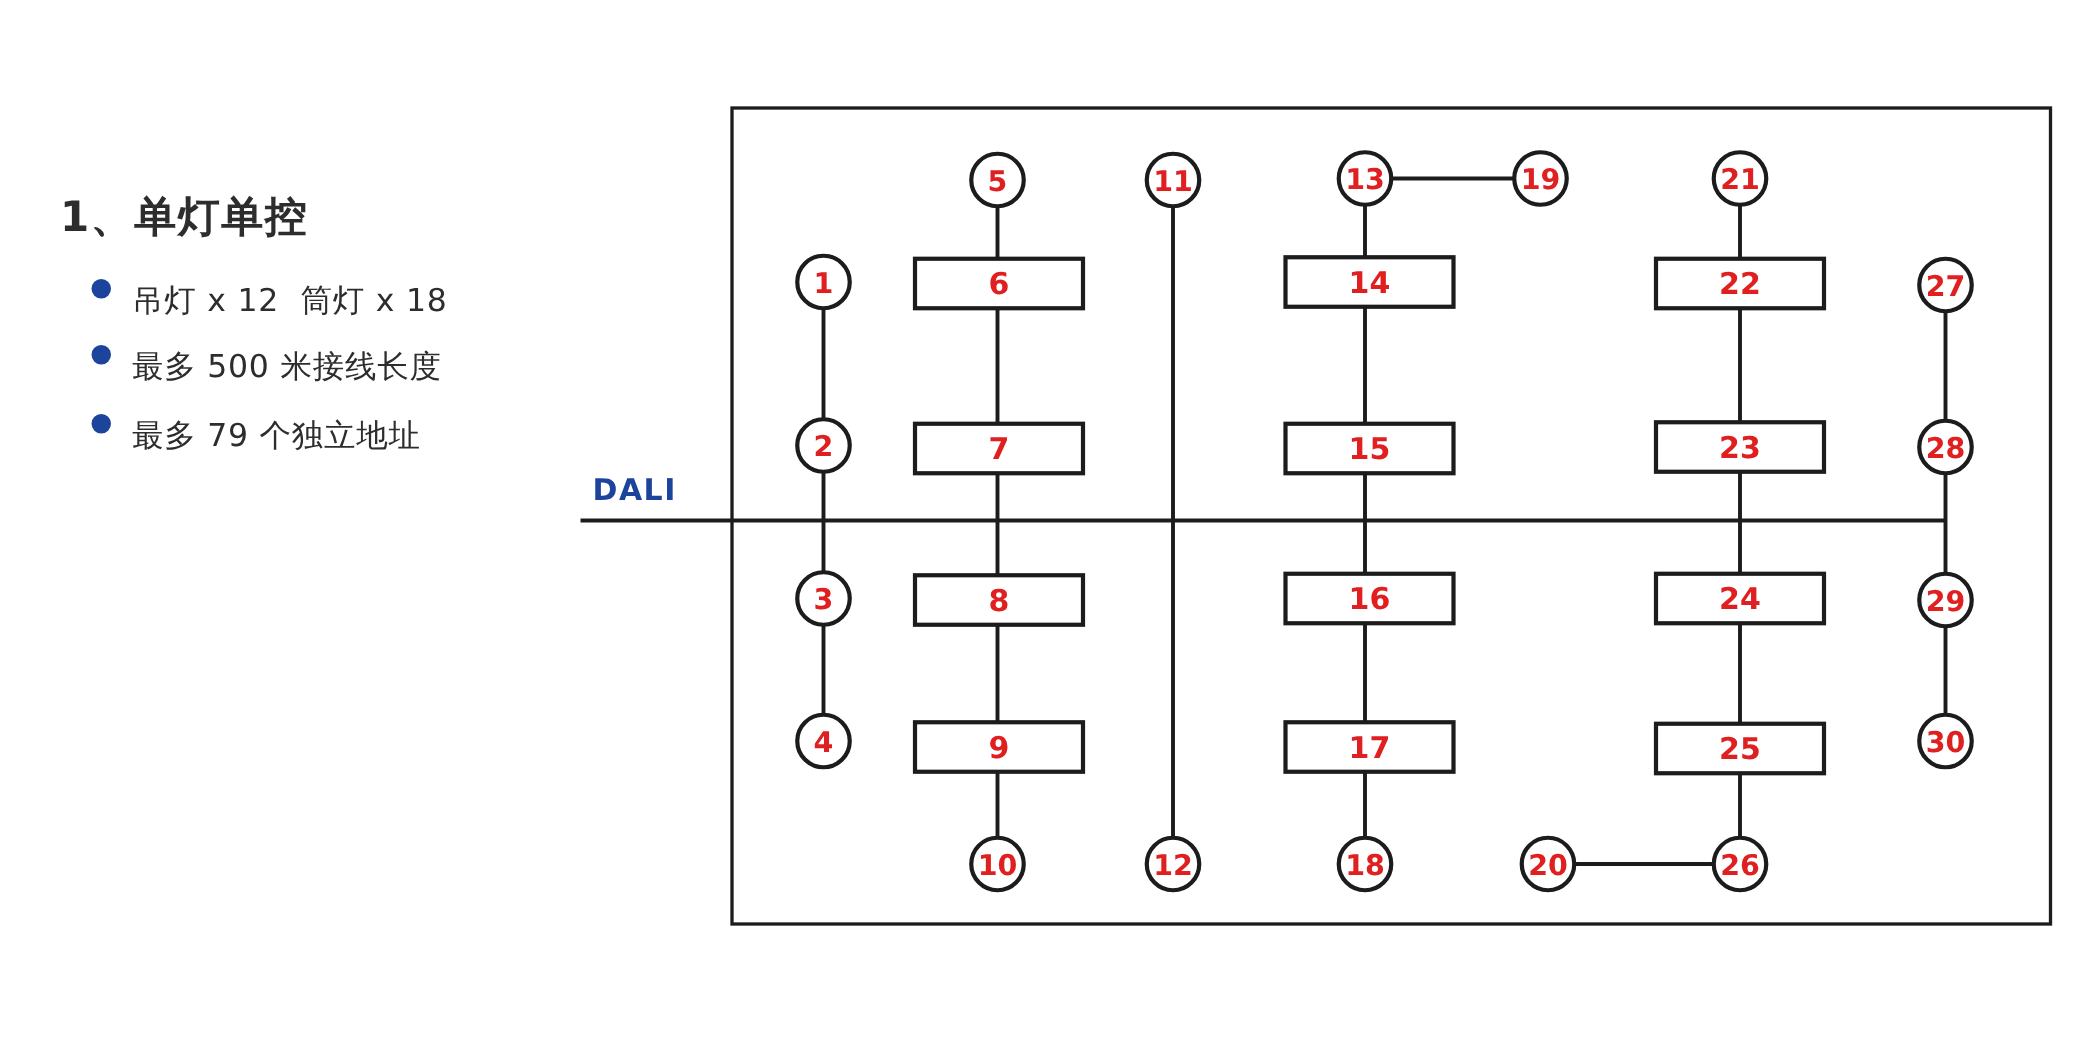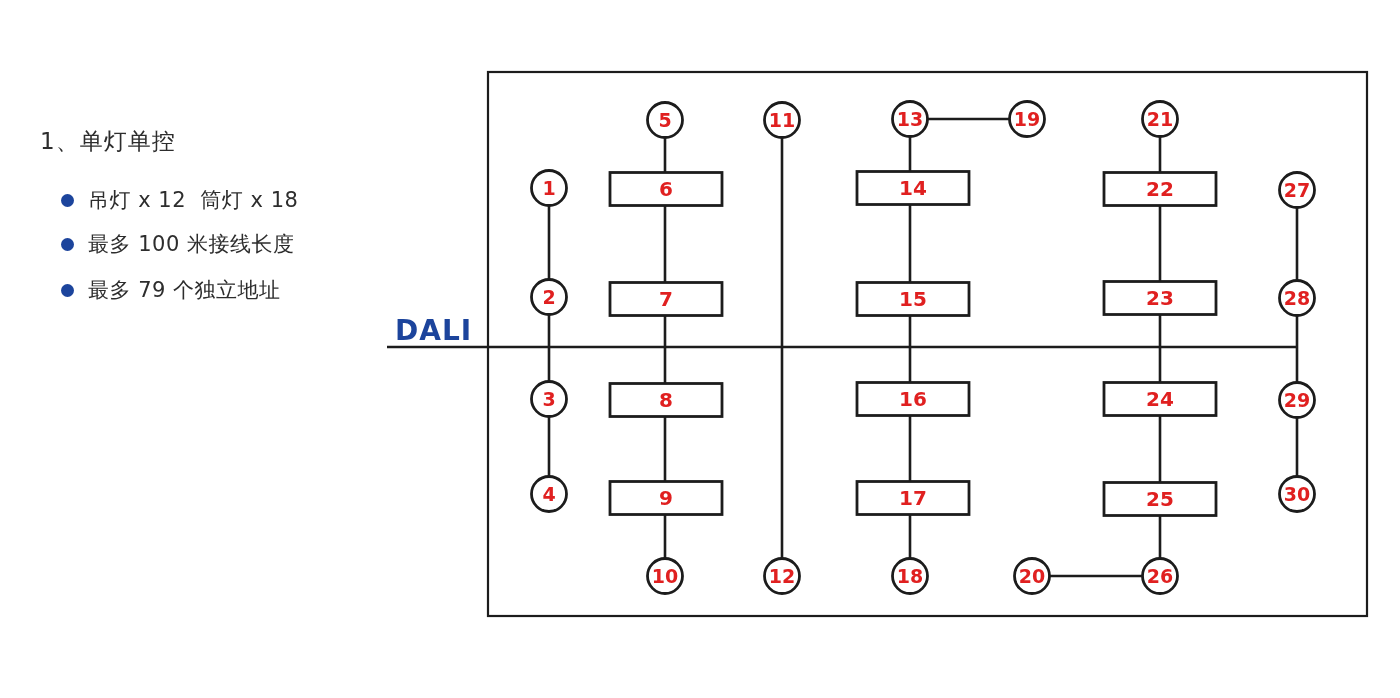--- a/index.html
+++ b/index.html
@@ -8,38 +8,38 @@
     --line-black:#1c1c1c;
     --text-dark:#2d2d2d;
     --bg:#ffffff;
   }
   *{margin:0;padding:0;box-sizing:border-box;}
   html,body{width:1400px;height:698px;background:var(--bg);overflow:hidden;}
   body{font-family:"DejaVu Sans","Liberation Sans",sans-serif;position:relative;}
   .stage{position:absolute;left:0;top:0;width:1400px;height:698px;}
   .section-title{
     position:absolute;left:40px;top:126px;
-    font-size:23px;font-weight:400;color:var(--text-dark);
+    font-size:28px;font-weight:700;color:var(--text-dark);
     letter-spacing:1px;white-space:pre;
   }
-  .bullet{position:absolute;display:flex;align-items:center;}
+  .bullet{position:absolute;display:flex;align-items:flex-start;}
   .bullet .dot{
     width:13px;height:13px;border-radius:50%;
     background:var(--accent-blue);flex:0 0 13px;margin-right:14px;
   }
   .bullet .btext{
     font-size:21px;color:var(--text-dark);font-weight:500;
     white-space:pre;letter-spacing:0.5px;
   }
   .bullet-1{left:61px;top:186px;}
   .bullet-2{left:61px;top:230px;}
   .bullet-3{left:61px;top:276px;}
   .dali-label{
     position:absolute;left:395px;top:314px;
-    font-size:28px;font-weight:700;color:var(--accent-blue);
+    font-size:20px;font-weight:700;color:var(--accent-blue);
     letter-spacing:1px;
   }
   #diagram{position:absolute;left:0;top:0;width:1400px;height:698px;}
   .node-number{
     font-family:"DejaVu Sans","Liberation Sans",sans-serif;
     font-weight:700;
   }
 </style>
 </head>
 <body>
@@ -48,21 +48,21 @@
 
   <div class="section-title">1、单灯单控</div>
 
   <div class="bullet bullet-1">
     <span class="dot"></span>
     <span class="btext">吊灯 x 12  筒灯 x 18</span>
   </div>
 
   <div class="bullet bullet-2">
     <span class="dot"></span>
-    <span class="btext">最多 100 米接线长度</span>
+    <span class="btext">最多 500 米接线长度</span>
   </div>
 
   <div class="bullet bullet-3">
     <span class="dot"></span>
     <span class="btext">最多 79 个独立地址</span>
   </div>
 
   <div class="dali-label">DALI</div>
 
   <svg id="diagram" viewBox="0 0 1400 698" xmlns="http://www.w3.org/2000/svg">

